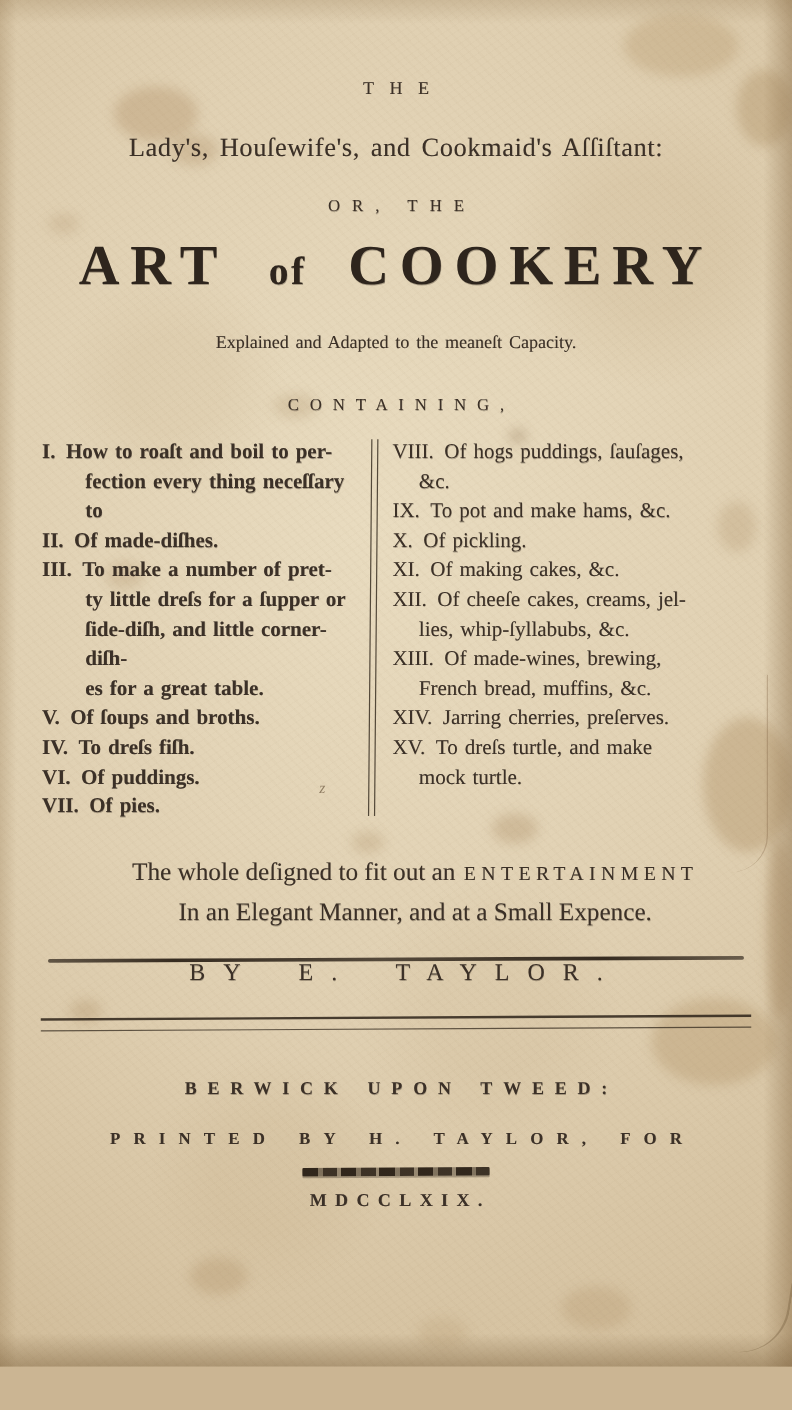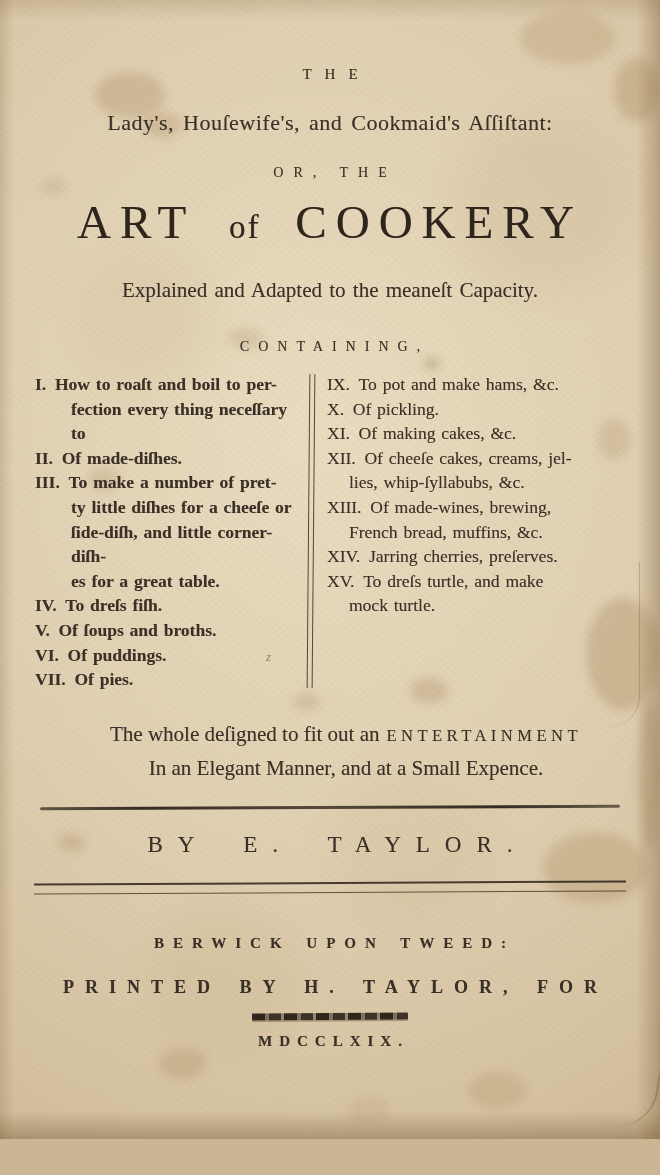--- a/index.html
+++ b/index.html
@@ -39,24 +39,24 @@
     border-right:1.5px solid rgba(120,90,60,.30); border-radius:0 0 32px 0; }
 
   .content {
     position:absolute; top:66px; left:0; width:660px;
     text-align:center; color:#3b3027;
     text-shadow:0.3px 0.3px 0 rgba(58,46,34,.35);
   }
   .kicker     { font-size:15px; letter-spacing:13px; text-indent:13px; }
   .series     { font-size:22px; font-weight:normal; margin:27px 10px 0; letter-spacing:.5px; word-spacing:3px; }
   .orthe      { font-size:14px; letter-spacing:10px; text-indent:10px; margin-top:29px; }
-  .main-title { font-size:47px; font-weight:normal; letter-spacing:9px; word-spacing:14px;
+  .main-title { font-size:47px; font-weight:bold; letter-spacing:9px; word-spacing:14px;
                 margin:14px 0 0; color:#2e251d; }
   .main-title .of { font-size:33px; letter-spacing:2px; }
-  .subtitle   { font-size:21px; margin-top:29px; word-spacing:2px; }
+  .subtitle   { font-size:15px; margin-top:29px; word-spacing:2px; }
   .containing { font-size:14px; letter-spacing:9px; text-indent:9px; margin-top:36px; }
 
   .toc { display:flex; text-align:left; font-size:17.5px; line-height:24.6px;
          margin:17px 24px 0 35px; word-spacing:1.5px; }
   .toc-left  { width:266px; }
   .toc-right { flex:1; }
   .toc-divider { width:4px; align-self:stretch;
     border-left:1.9px solid rgba(50,40,28,.82); border-right:1.9px solid rgba(50,40,28,.82);
     margin:2px 13px 4px 7px; transform:rotate(.5deg); }
   .toc-left  .toc-item { padding-left:36px;font-weight:bold; }
@@ -65,27 +65,27 @@
   .toc-right .toc-line.first { margin-left:-22px; }
   .toc-line { display:block; }
 
   .blurb { font-size:21px; line-height:32px; margin-top:26px;padding-left:32px; }
   .spaced-caps { font-size:16.5px; letter-spacing:4.5px; margin-left:7px; }
 
   .rule-single { height:2.6px; width:580px; margin:22px auto 0; border-radius:2px;
     background:linear-gradient(90deg, rgba(45,35,25,.7), rgba(45,35,25,.95) 18%,
       rgba(45,35,25,.78) 48%, rgba(45,35,25,.95) 80%, rgba(45,35,25,.65));
     transform:rotate(-.25deg); }
-  .byline { font-size:23px; letter-spacing:15px; word-spacing:14px; text-indent:15px; margin-top:24px; }
+  .byline { font-size:20px; letter-spacing:15px; word-spacing:14px; text-indent:15px; }
   .rule-double { width:592px; height:8px; margin:24px auto 0; transform:rotate(-.3deg);
     border-top:2.6px solid rgba(45,35,25,.85);
     border-bottom:1.9px solid rgba(45,35,25,.72); }
 
   .place   { font-size:15px; font-weight:bold; letter-spacing:9px;  text-indent:9px;  word-spacing:3px; margin-top:42px; }
-  .printer { font-size:18px; font-weight:bold; letter-spacing:11px; text-indent:11px; word-spacing:3px; margin-top:25px; }
+  .printer { font-size:14px; font-weight:bold; letter-spacing:11px; text-indent:11px; word-spacing:3px; margin-top:25px; }
   .printer + .printer { margin-top:15px; }
   .year-bar { width:156px; height:7px; margin:15px auto 0; border-radius:1px; transform:rotate(-.3deg);
     background:repeating-linear-gradient(90deg,
       rgba(40,30,20,.95) 0 13px, rgba(40,30,20,.5) 13px 17px,
       rgba(40,30,20,.88) 17px 29px, rgba(40,30,20,.38) 29px 32px);
     box-shadow:0 1.5px 0 rgba(40,30,20,.3); }
   .year { font-size:15px; font-weight:bold; letter-spacing:7px; text-indent:7px; margin-top:13px; }
 
   .stray-mark { position:absolute; left:266px; top:649px; font-size:13px; font-style:italic;
     color:rgba(90,70,45,.6); text-shadow:none; }
@@ -139,39 +139,43 @@
       <div class="toc-col toc-left">
           <div class="toc-item">
             <span class="toc-line first">I. How to roaſt and boil to per-</span>
             <span class="toc-line">fection every thing neceſſary to</span>
           </div>
           <div class="toc-item">
             <span class="toc-line first">II. Of made-diſhes.</span>
           </div>
           <div class="toc-item">
             <span class="toc-line first">III. To make a number of pret-</span>
-            <span class="toc-line">ty little diſhes for a cheeſe or</span>
+            <span class="toc-line">ty little dreſs for a ſupper or</span>
             <span class="toc-line">ſide-diſh, and little corner-diſh-</span>
             <span class="toc-line">es for a great table.</span>
           </div>
           <div class="toc-item">
+            <span class="toc-line first">V. Of ſoups and broths.</span>
+          </div>
+          <div class="toc-item">
             <span class="toc-line first">IV. To dreſs fiſh.</span>
-          </div>
-          <div class="toc-item">
-            <span class="toc-line first">V. Of ſoups and broths.</span>
           </div>
           <div class="toc-item">
             <span class="toc-line first">VI. Of puddings.</span>
           </div>
           <div class="toc-item">
             <span class="toc-line first">VII. Of pies.</span>
           </div>
         </div>
       <div class="toc-divider"></div>
       <div class="toc-col toc-right">
+          <div class="toc-item">
+            <span class="toc-line first">VIII. Of hogs puddings, ſauſages,</span>
+            <span class="toc-line">&amp;c.</span>
+          </div>
           <div class="toc-item">
             <span class="toc-line first">IX. To pot and make hams, &amp;c.</span>
           </div>
           <div class="toc-item">
             <span class="toc-line first">X. Of pickling.</span>
           </div>
           <div class="toc-item">
             <span class="toc-line first">XI. Of making cakes, &amp;c.</span>
           </div>
           <div class="toc-item">

